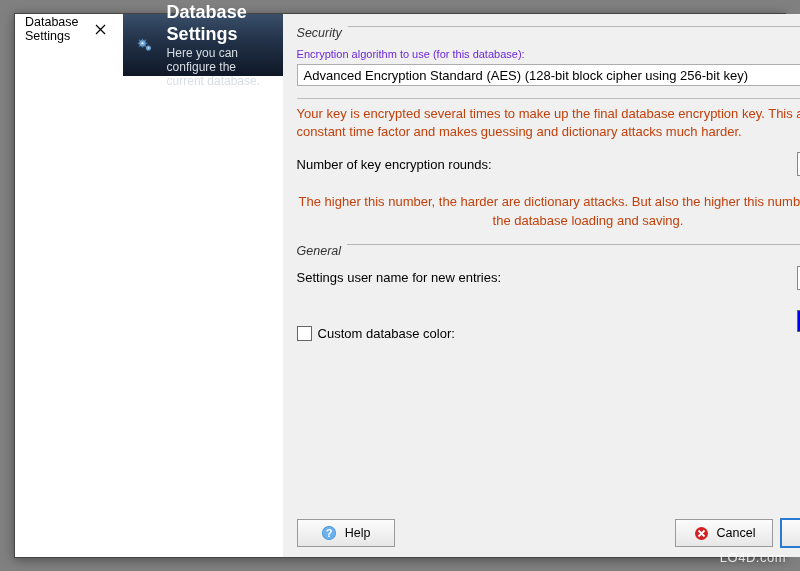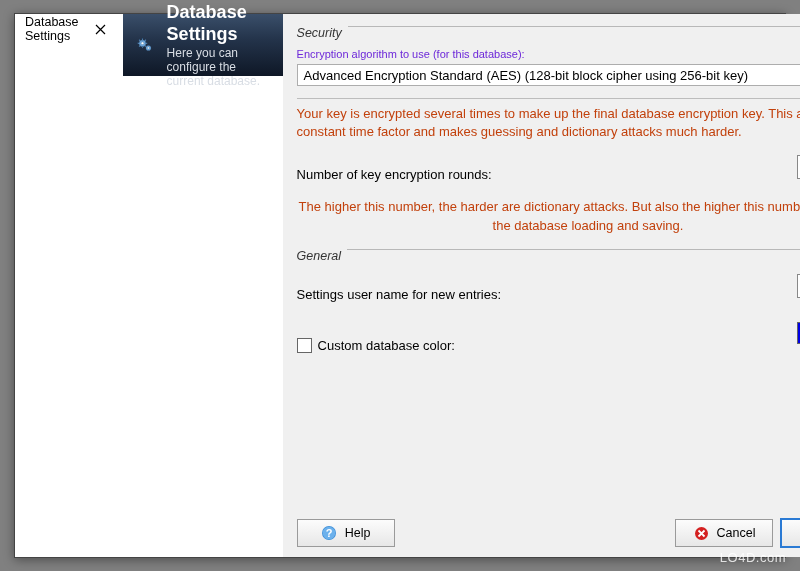--- a/index.html
+++ b/index.html
@@ -103,21 +103,21 @@
     border-top: 5px solid #555;
     transform: translateY(-50%);
   }
   hr.sep {
     border: none;
     border-top: 1px solid #bdbdbd;
     margin: 4px 0 2px 0;
   }
   .para { font-size: 13px; color: #c2410c; line-height: 1.4; }
   .row { display: flex; align-items: center; gap: 10px; }
-  .row .label { flex: 0 0 auto; width: 480px; font-size: 13px; margin-top: 16px; }
+  .row .label { flex: 0 0 auto; width: 480px; font-size: 13px; }
   .textbox {
     height: 24px;
     background: #fff;
     border: 1px solid #888;
     padding: 8px 6px;
     font-size: 13px;
     display: flex; align-items: flex-start; font-weight: bold;
   }
   .textbox-rounds { flex: 1; }
   .icon-btn {

